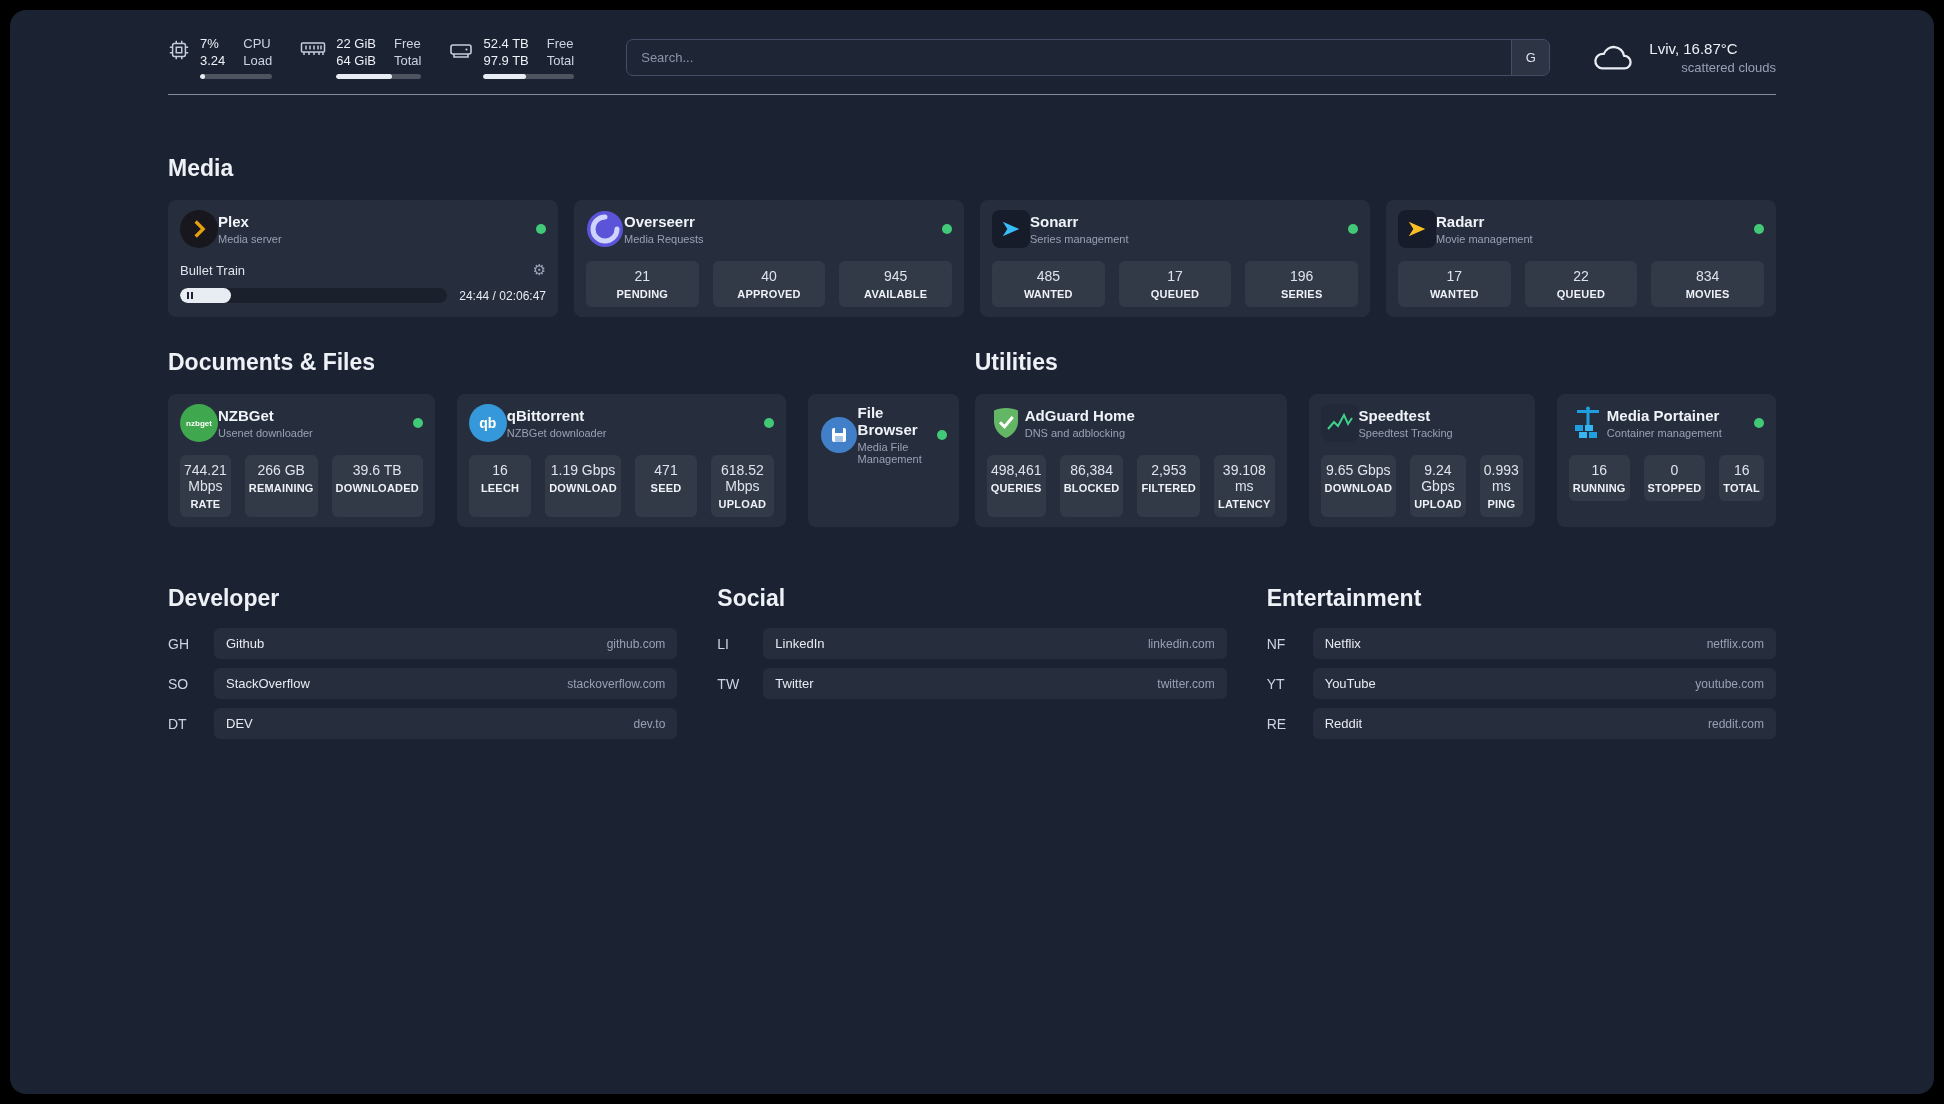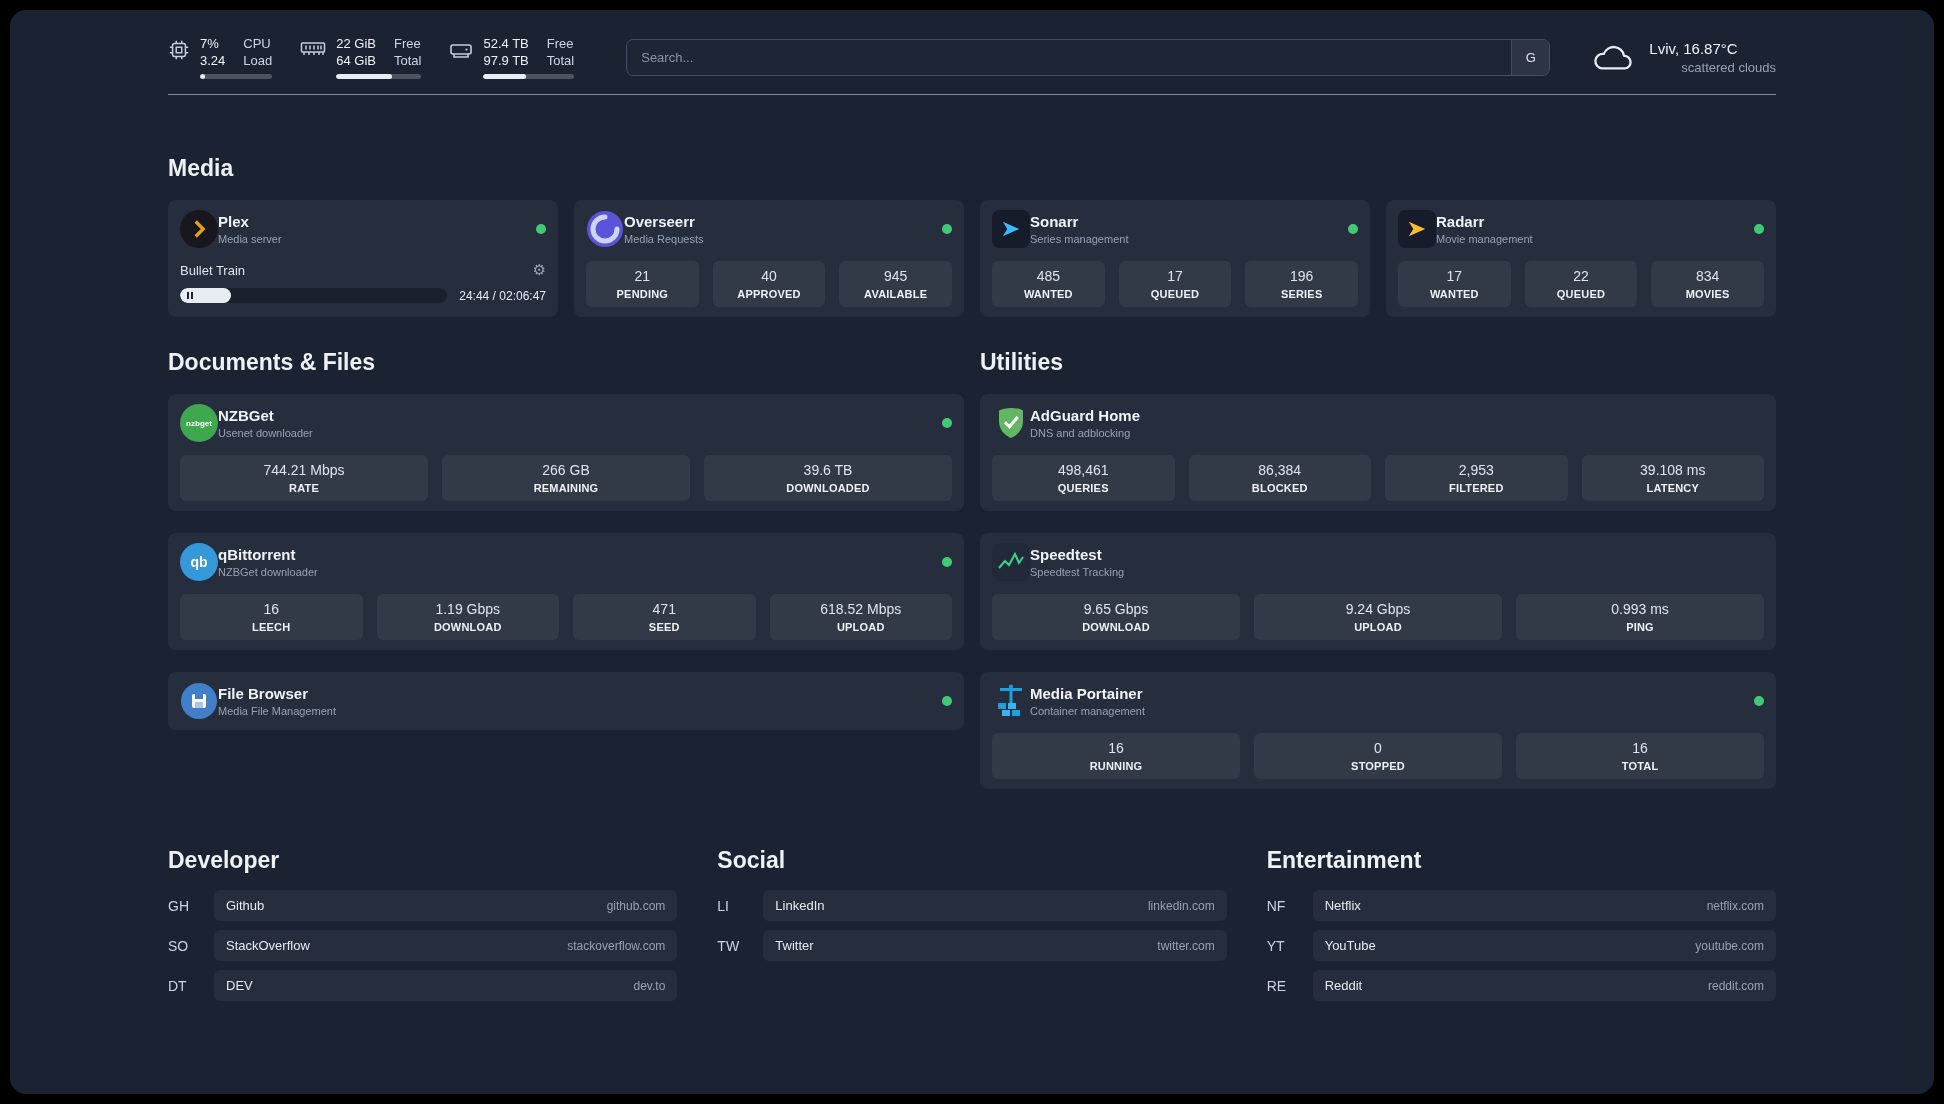--- a/index.html
+++ b/index.html
@@ -39,21 +39,21 @@
   .weather-cond { font-size:13px; color:#98a1b3; margin-top:3px;margin-left:32px; }
 
   .topbar-divider { margin-top:15px; border-bottom:1px solid rgba(222,228,238,0.55); }
 
   
   .section-heading { font-size:23px; font-weight:600; color:#eef1f6; }
   .media-section { margin-top:60px; }
   .media-grid { display:grid; grid-template-columns:repeat(4,1fr); gap:16px; margin-top:18px; }
 
   .two-col { display:grid; grid-template-columns:1fr 1fr; gap:16px; margin-top:32px; }
-  .col-stack { display:flex; flex-direction:column; gap:22px; margin-top:18px; }
+  .col-stack { display:flex; flex-direction:row; gap:22px; margin-top:18px; }
 
   
   .card { background:rgba(255,255,255,0.05); border-radius:8px; padding:10px 12px; cursor:pointer; }
   .card-head { display:flex; align-items:center; gap:0; }
   .app-icon { width:38px; height:38px; border-radius:50%; display:flex; align-items:center; justify-content:center; flex:none; overflow:hidden; }
   .app-icon.square { border-radius:8px; }
   .icon-dark { background:#161c29; }
   .app-name { font-size:15px; font-weight:600; color:#f0f3f8; }
   .app-desc { font-size:11px; color:#98a1b3; margin-top:3px; }
   .status-dot { margin-left:auto; width:10px; height:10px; border-radius:50%; background:var(--status-online,#41c977); flex:none; }

